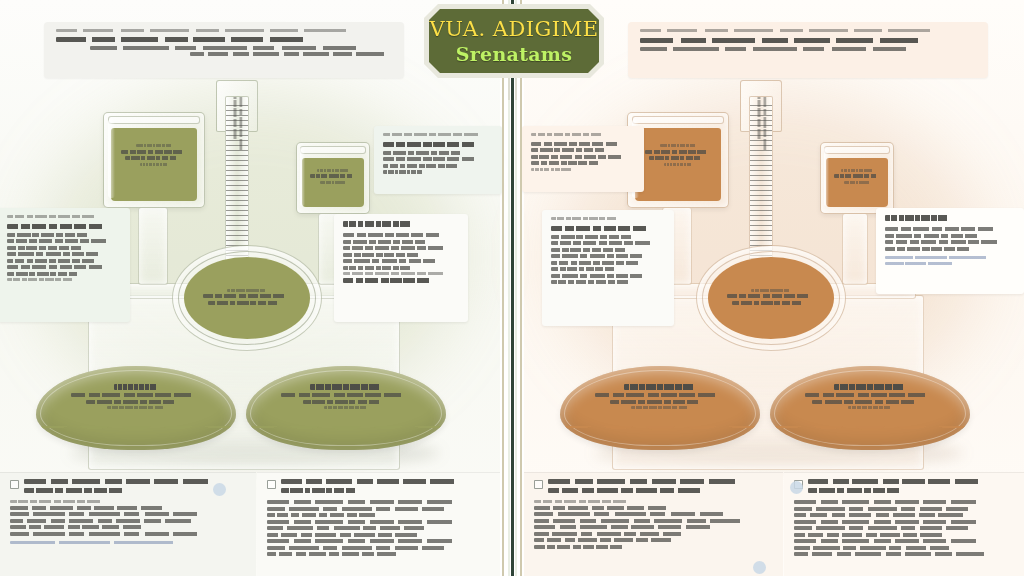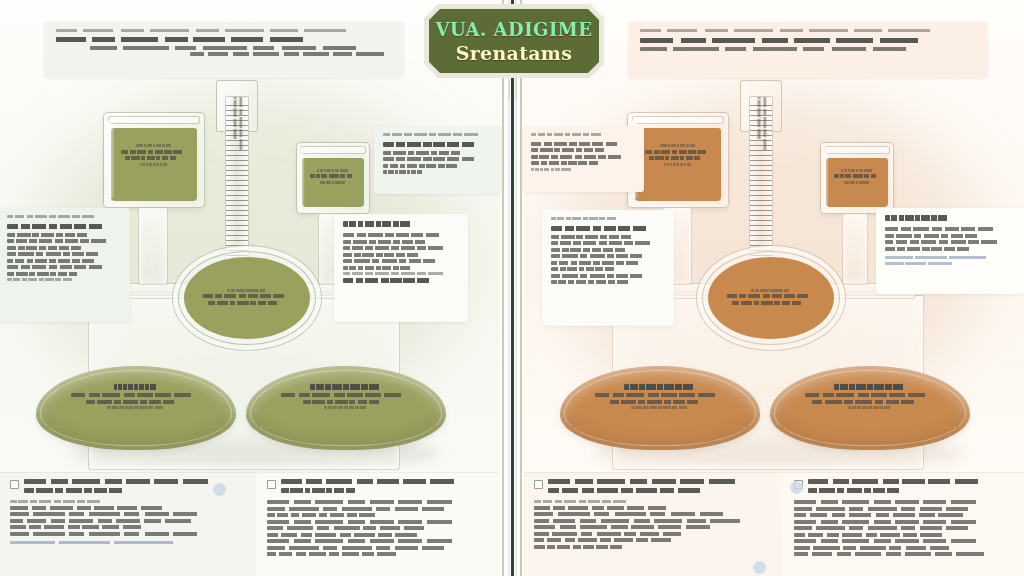--- a/index.html
+++ b/index.html
@@ -82,30 +82,30 @@
     height: 100%;
     background: #5d6b37;
     clip-path: polygon(11px 0, calc(100% - 11px) 0, 100% 11px, 100% calc(100% - 11px), calc(100% - 11px) 100%, 11px 100%, 0 calc(100% - 11px), 0 11px);
     display: flex;
     flex-direction: column;
     align-items: center;
     justify-content: center;
     gap: 2px;
   }
   #title-plaque .line1 {
-    color: #86efac;
+    color: #fde047;
     font-family: "DejaVu Serif", serif;
-    font-weight: bold;
-    font-size: 18px;
+    font-weight: normal;
+    font-size: 21px;
     letter-spacing: 0.5px;
     text-shadow: 0 1px 1px rgba(0,0,0,0.35);
     white-space: nowrap;
   }
   #title-plaque .line2 {
-    color: #fef9c3;
+    color: #bef264;
     font-family: "DejaVu Serif", serif;
     font-weight: bold;
     font-size: 19px;
     letter-spacing: 0.3px;
     text-shadow: 0 1px 1px rgba(0,0,0,0.35);
     white-space: nowrap;
   }
 
   
   .header-note {

